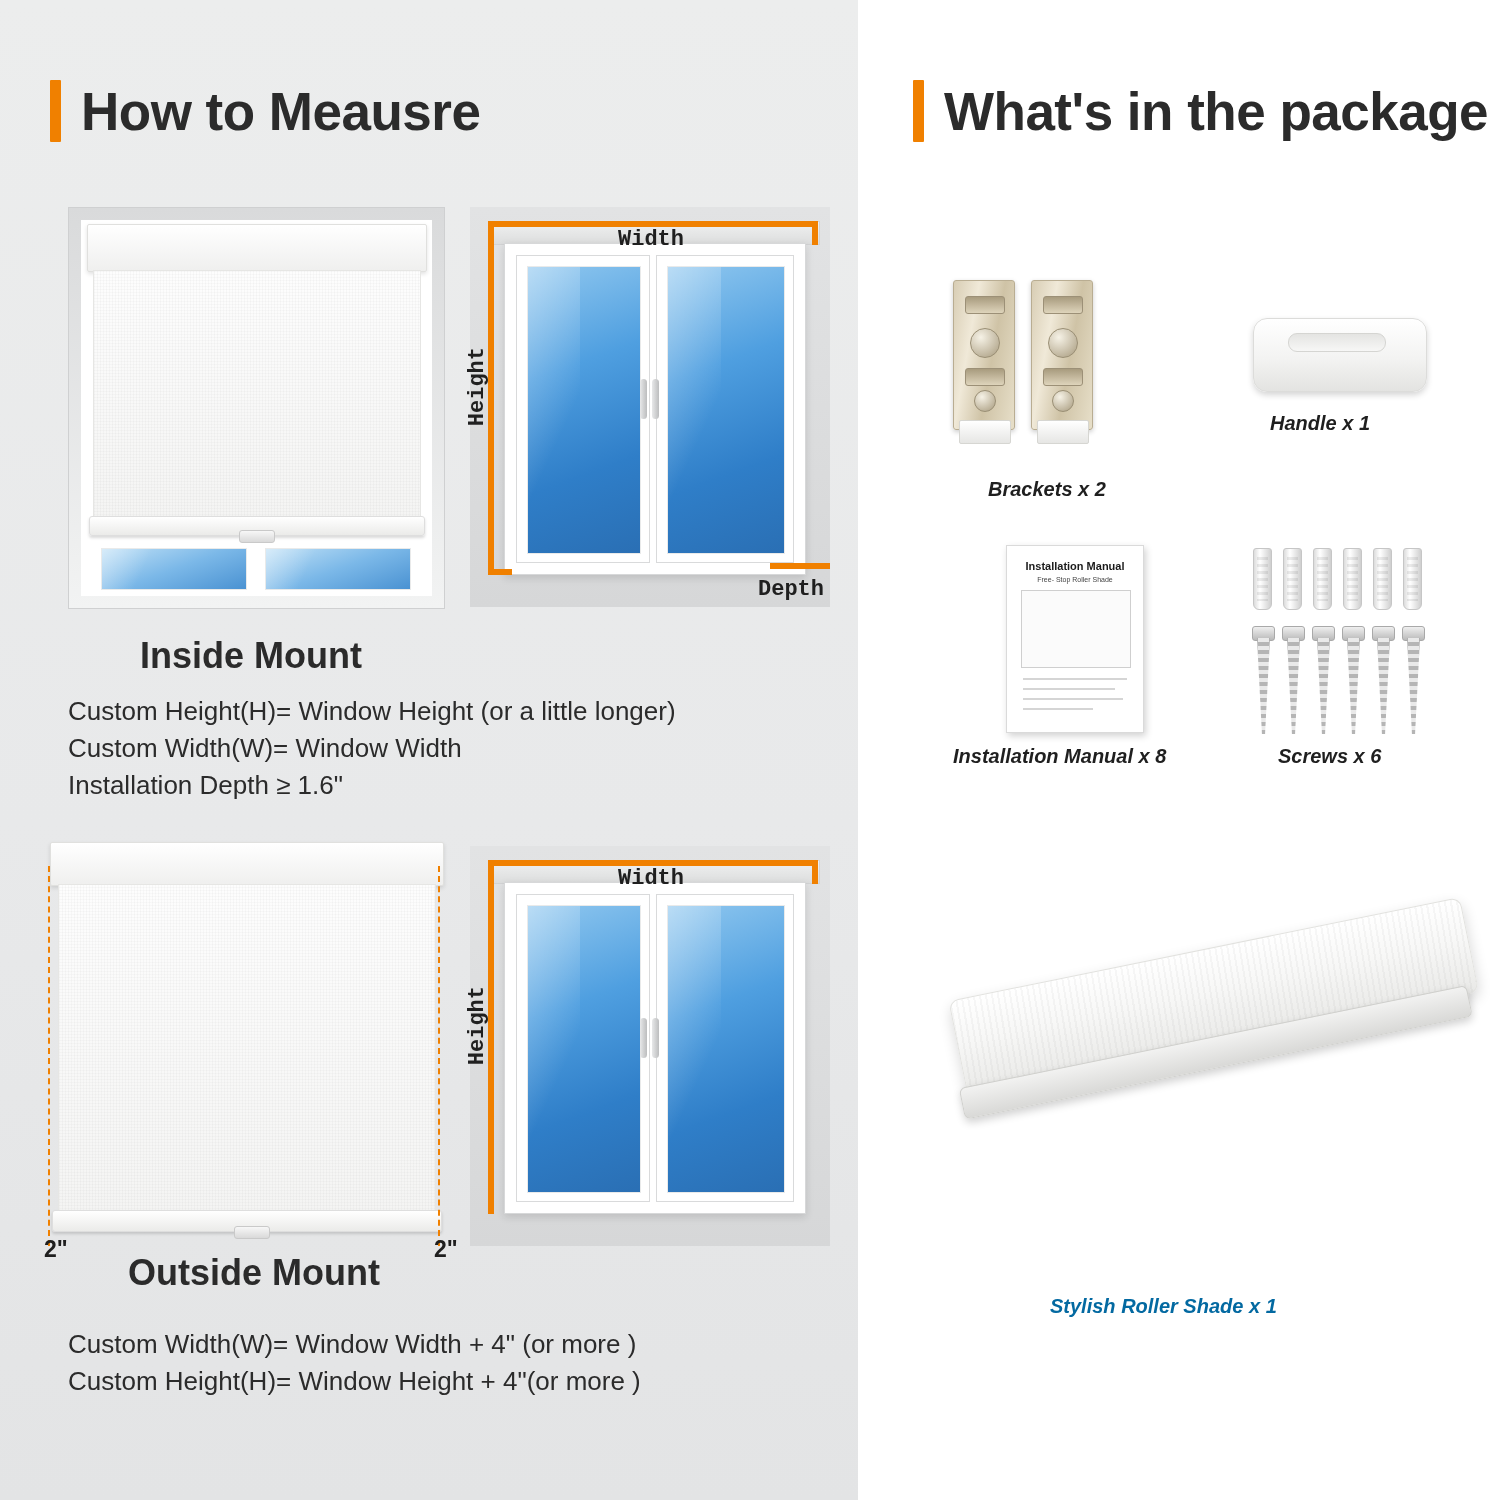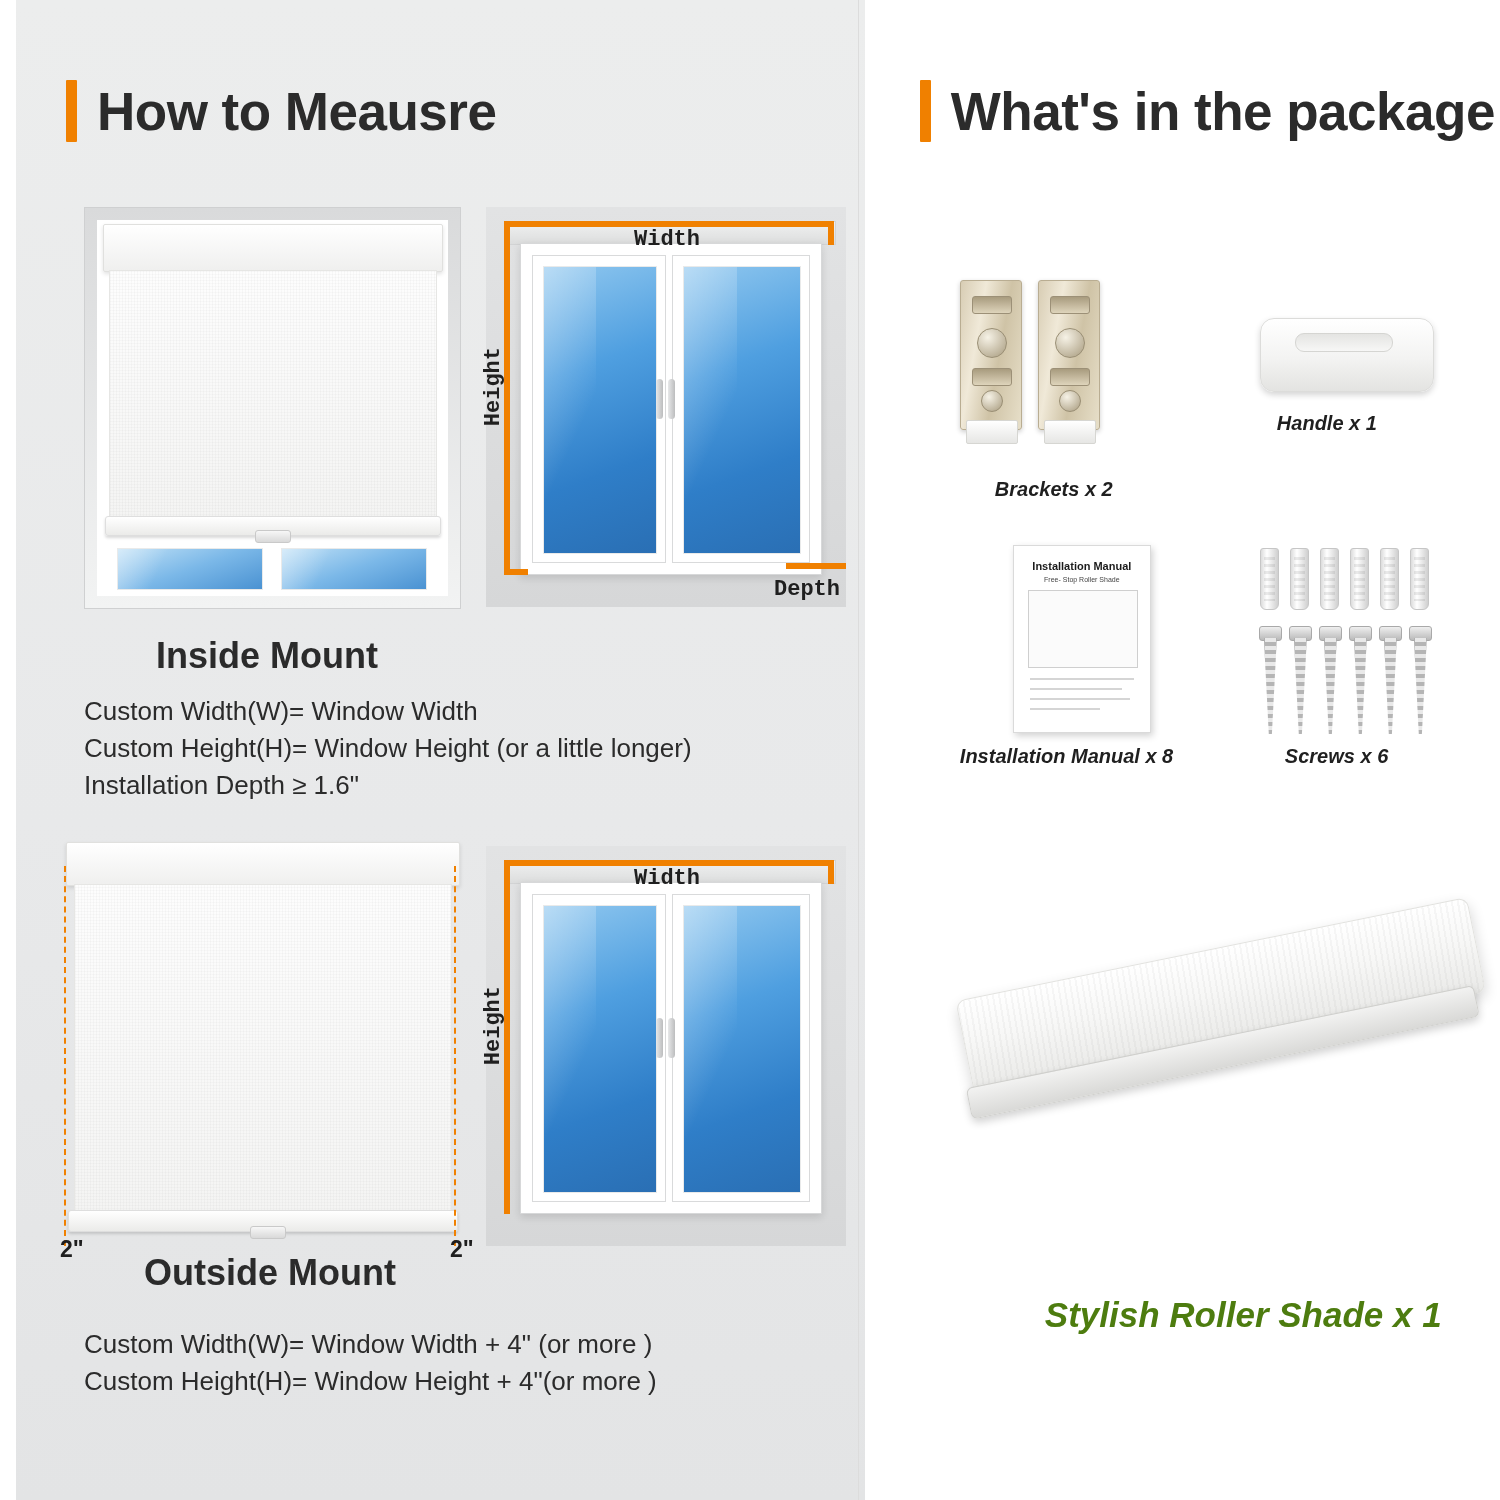--- a/index.html
+++ b/index.html
@@ -6,21 +6,20 @@
   body{
     width:1500px;height:1500px;
     background:#ffffff;
     font-family:"Liberation Sans", sans-serif;
     overflow:hidden;
     position:relative;
   }
   .page{
     position:absolute;inset:0;
     display:flex;
-    padding-left:16px;
   }
   
   .left{
     position:relative;
     width:858px;height:1500px;
     background:linear-gradient(180deg,#eceded 0%,#e8e9ea 55%,#e3e4e5 100%);
   }
   .right{
     position:relative;
     width:642px;height:1500px;
@@ -139,22 +138,22 @@
     font-size:26px;color:#2b2b2b;line-height:1.42;white-space:nowrap;
   }
 
   
   .pkg-item{position:absolute;}
   .pkg-caption{
     position:absolute;font-size:20px;font-weight:bold;font-style:italic;
     color:#1f1f1f;white-space:nowrap;
   }
   .big-caption{
-    position:absolute;font-size:35px;font-weight:bold;font-style:italic;
-    color:#4d7c0f;white-space:nowrap;
+    position:absolute;font-size:20px;font-weight:bold;font-style:italic;
+    color:#0369a1;white-space:nowrap;margin-left:12px;
   }
   
   .bracket{
     position:absolute;width:62px;height:150px;
   }
   .bracket .body{
     position:absolute;inset:0;
     background:linear-gradient(100deg,#d8cdb4 0%,#f0e9d8 30%,#cfc3a6 60%,#e7dfc9 100%);
     border:1px solid #b9ad92;border-radius:3px;
     box-shadow:0 2px 5px rgba(0,0,0,.2);
@@ -301,22 +300,22 @@
         <div class="measure-line" style="left:18px;top:362px;width:24px;height:6px;"></div>
 
         <div class="measure-label" style="left:148px;top:20px;">Width</div>
         <div class="measure-label vlabel" style="left:-5px;top:140px;">Height</div>
         <div class="measure-label" style="left:288px;top:370px;">Depth</div>
       </div>
 
       <div class="mount-name" style="left:140px;top:440px;text-align:center;">Inside Mount</div>
 
       <div class="mount-lines" style="top:498px;">
+        <div>Custom Height(H)= Window Height (or a little longer)</div>
         <div>Custom Width(W)= Window Width</div>
-        <div>Custom Height(H)= Window Height (or a little longer)</div>
         <div>Installation Depth ≥ 1.6"</div>
       </div>
     </div>
 
     <div class="mount-block" id="outside-block">
 
       <div style="position:absolute;left:44px;top:8px;width:410px;height:420px;">
         <div class="shade-headrail" style="left:6px;top:6px;width:392px;height:42px;"></div>
         <div class="shade-fabric" style="left:14px;top:48px;width:376px;height:330px;"></div>
         <div class="shade-bottombar" style="left:8px;top:374px;width:388px;height:20px;"></div>

